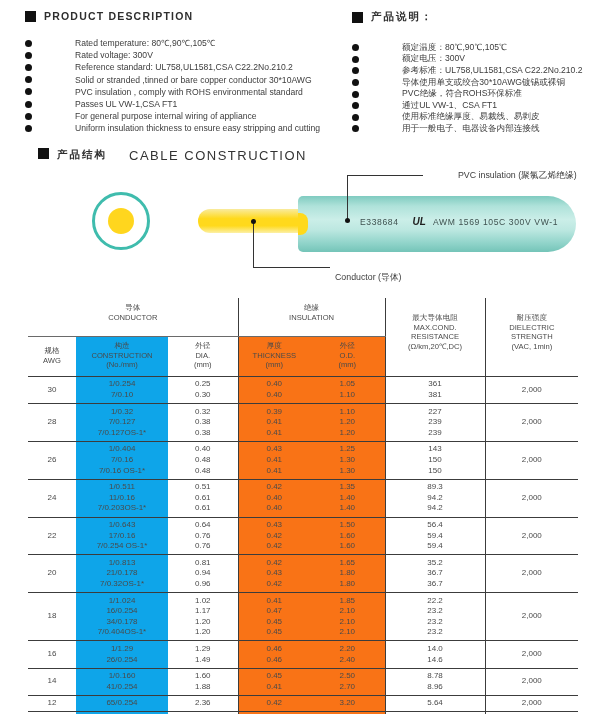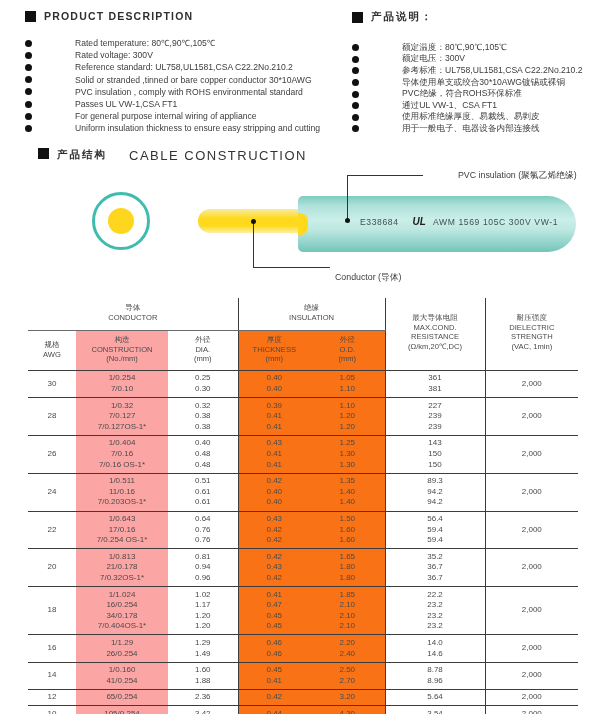--- a/index.html
+++ b/index.html
@@ -41,27 +41,27 @@
   .lead { position:absolute; background:#333; }
   .ldot { position:absolute; width:5px; height:5px; border-radius:50%; background:#111; }
 
   
   .tbl-wrap { position:absolute; left:28px; top:298px; }
   table { border-collapse:collapse; table-layout:fixed; width:550px; }
   th, td { text-align:center; vertical-align:middle; font-weight:normal;
            white-space:pre-line; color:#4a4a4a; }
   td { font-size:8px; line-height:10.6px; padding:2.5px 0; }
   thead th { font-size:7.6px; line-height:9.6px; }
-  tr.grp th { padding:5px 0 8px; }
+  tr.grp th { padding:5px 0 14px; }
   th.gline { border-bottom:1px solid #6a6a6a; }
   tr.sub th { padding:4px 0 6px; }
   .vline { border-right:1.7px solid #3c3c3c; }
   tbody tr { border-top:1.7px solid #3c3c3c; }
   tbody tr.last { border-bottom:1.7px solid #3c3c3c; }
-  .bg-y { background:#fca5a5; }
+  .bg-y { background:#0ea5e9; }
   .bg-b { background:#f97316; }
 </style>
 </head>
 <body>
 
 <div class="page">
 
   <div class="desc-left">
     <div class="sec-title">
       <span class="sq"></span>

